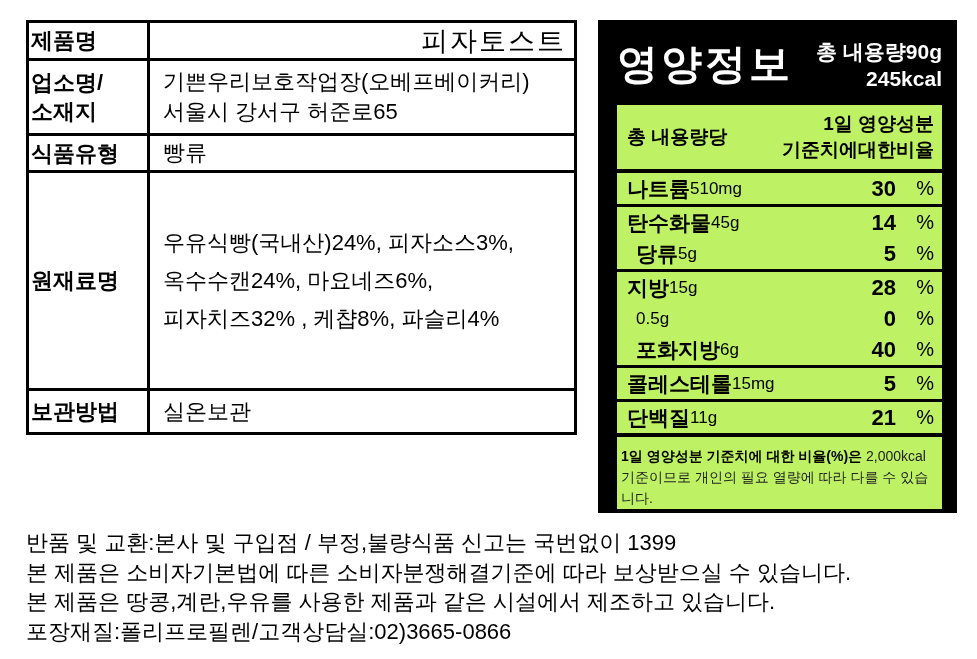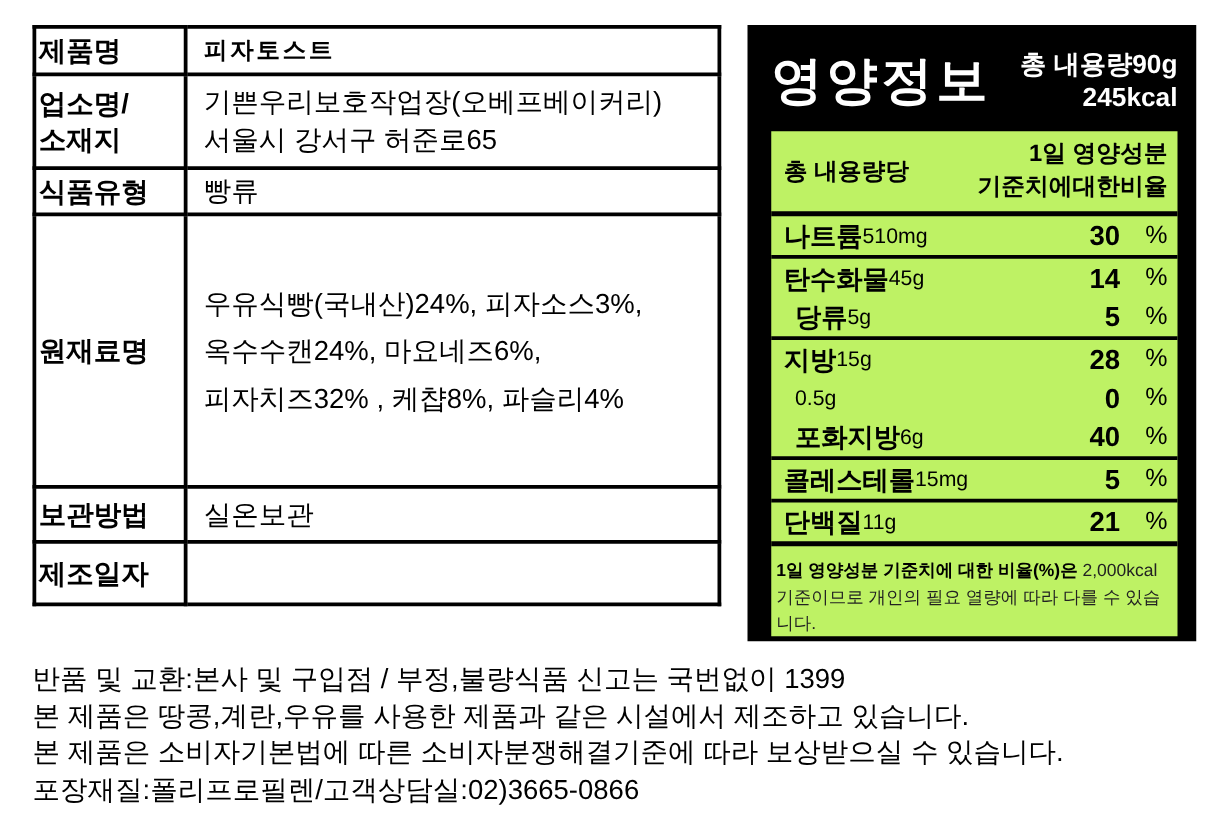--- a/index.html
+++ b/index.html
@@ -38,21 +38,21 @@
     line-height: 30px;
     font-weight: 500;
   }
   tr.r1 { height: 38px; }
   tr.r2 { height: 75px; }
   tr.r3 { height: 37px; }
   tr.r4 { height: 218px; }
   tr.r5 { height: 44px; }
   tr.r6 { height: 50px; }
   tr.r7 { height: 36px; }
-  td.product-name-value { font-size: 19px; letter-spacing: 2px; font-weight: 700; }
+  td.product-name-value { font-size: 27px; letter-spacing: 2px; font-weight: 400; text-align: right; }
   td.ingredients-value { line-height: 38px; }
 
   
   .nutri-panel {
     position: absolute; left: 598px; top: 20px;
     width: 359px; height: 493px;
     background: #000000;
     display: flex; flex-direction: column;
   }
   .nutri-header {
@@ -143,24 +143,20 @@
   <tr class="r4">
     <th>원재료명</th>
     <td class="ingredients-value">우유식빵(국내산)24%, 피자소스3%,
 옥수수캔24%, 마요네즈6%,
 피자치즈32% , 케챱8%, 파슬리4%</td>
   </tr>
   <tr class="r5">
     <th>보관방법</th>
     <td>실온보관</td>
   </tr>
-  <tr class="r6">
-    <th>제조일자</th>
-    <td></td>
-  </tr>
 </tbody>
   </table>
 
 <div class="nutri-panel">
   <div class="nutri-header">
     <div class="nutri-title">영양정보</div>
     <div class="nutri-total">
       <div>총 내용량90g</div>
       <div>245kcal</div>
     </div>
@@ -230,16 +226,16 @@
 
     <div class="footnote">
       <span class="fn-bold">1일 영양성분 기준치에 대한 비율(%)은</span><span class="fn-reg"> 2,000kcal</span>
       <div class="fn-line2">기준이므로 개인의 필요 열량에 따라 다를 수 있습니다.</div>
     </div>
   </div>
 </div>
 
 <div class="notes">
   <div class="note-line">반품 및 교환:본사 및 구입점 / 부정,불량식품 신고는 국번없이 1399</div>
+  <div class="note-line">본 제품은 소비자기본법에 따른 소비자분쟁해결기준에 따라 보상받으실 수 있습니다.</div>
   <div class="note-line">본 제품은 땅콩,계란,우유를 사용한 제품과 같은 시설에서 제조하고 있습니다.</div>
-  <div class="note-line">본 제품은 소비자기본법에 따른 소비자분쟁해결기준에 따라 보상받으실 수 있습니다.</div>
   <div class="note-line">포장재질:폴리프로필렌/고객상담실:02)3665-0866</div>
 </div>
 
 </body></html>

